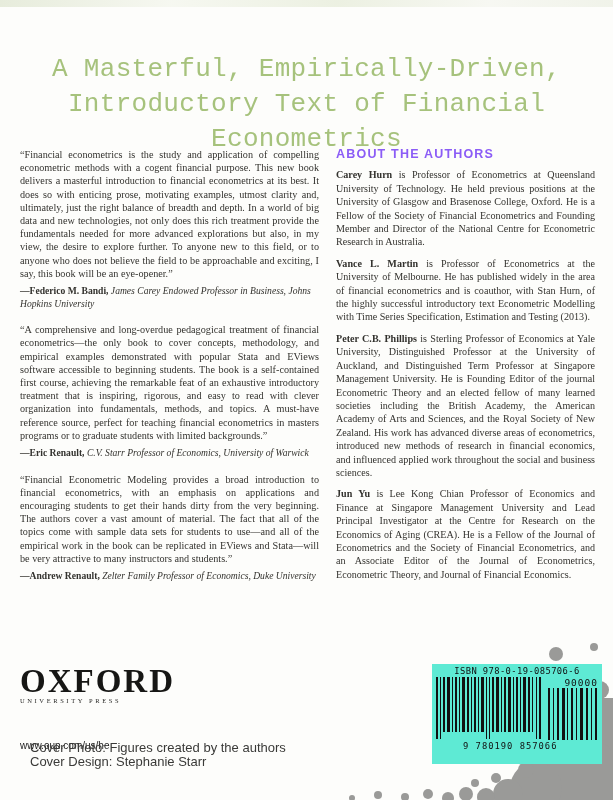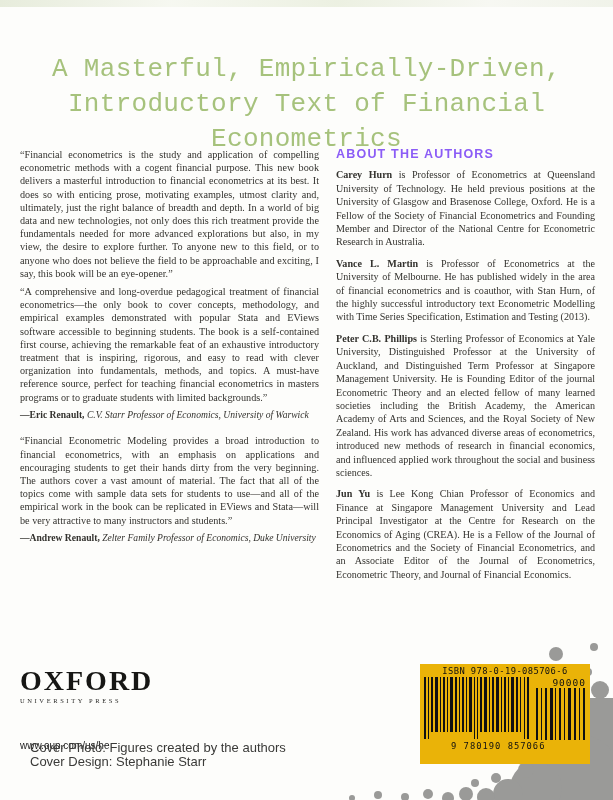--- a/index.html
+++ b/index.html
@@ -36,37 +36,37 @@
   .about-heading{
     font-family:"Liberation Sans",sans-serif;font-weight:bold;
     font-size:12.5px;letter-spacing:1.2px;color:#8b5cf6;
     margin:0 0 7px 0;text-align:left;
   }
   .bio{margin:0 0 8px 0;}
   .bio-name{font-weight:bold;}
   .publisher{position:absolute;left:20px;top:666px;}
   .oxford-main{
     font-family:"Liberation Serif",serif;font-weight:bold;
-    font-size:28px;line-height:30px;letter-spacing:2px;color:#161614;
+    font-size:33px;line-height:30px;letter-spacing:2px;color:#161614;
   }
   .oxford-sub{
     font-family:"Liberation Serif",serif;font-size:6.5px;letter-spacing:2.6px;
     color:#2c2c2a;margin-top:1px;
   }
   .website{
     position:absolute;left:20px;top:740px;
     font-family:"Liberation Sans",sans-serif;font-size:10px;color:#222;
   }
   .credits{
     position:absolute;left:30px;top:741px;
     font-family:"Liberation Sans",sans-serif;font-size:13px;line-height:13.5px;color:#3a3a38;
   }
   .barcode-box{
-    position:absolute;left:420px;top:664px;width:170px;height:100px;
-    background:#eab308;z-index:3;
+    position:absolute;left:432px;top:664px;width:170px;height:100px;
+    background:#5eead4;z-index:3;
     font-family:"DejaVu Sans Mono",monospace;color:#111;
   }
   .isbn-line{font-size:8.8px;letter-spacing:.4px;text-align:center;margin-top:2px;white-space:nowrap;}
   .barcode-row{display:flex;margin-top:1px;}
   .barcode-main{width:106px;margin-left:4px;}
   .barcode-sup{width:56px;margin-left:2px;text-align:right;}
   .price-code{font-size:9.5px;letter-spacing:1px;text-align:right;padding-right:2px;}
   .digits-line{font-size:8.8px;letter-spacing:1px;text-align:center;margin-top:-2px;white-space:nowrap;margin-left:27px;}
   .splatter{position:absolute;left:330px;top:620px;width:283px;height:180px;z-index:2;}
 </style>
@@ -77,20 +77,21 @@
 
   <div class="top-band"></div>
 
   <div class="book-title">
     <div>A Masterful, Empirically-Driven,</div>
     <div>Introductory Text of Financial Econometrics</div>
   </div>
 
   <div class="col-left">
     <p class="quote">“Financial econometrics is the study and application of compelling econometric methods with a cogent financial purpose. This new book delivers a masterful introduction to financial econometrics at its best. It does so with enticing prose, motivating examples, utmost clarity and, ultimately, just the right balance of breadth and depth. In a world of big data and new technologies, not only does this rich treatment provide the fundamentals needed for more advanced explorations but also, in my view, the desire to explore further. To anyone new to this field, or to anyone who does not believe the field to be approachable and exciting, I say, this book will be an eye-opener.”</p>
+    <p class="attribution"><span class="attr-name">—Federico M. Bandi,</span><span class="attr-role"> James Carey Endowed Professor in Business, Johns Hopkins University</span></p>
 
     <p class="quote">“A comprehensive and long-overdue pedagogical treatment of financial econometrics—the only book to cover concepts, methodology, and empirical examples demonstrated with popular Stata and EViews software accessible to beginning students. The book is a self-contained first course, achieving the remarkable feat of an exhaustive introductory treatment that is inspiring, rigorous, and easy to read with clever organization into fundamentals, methods, and topics. A must-have reference source, perfect for teaching financial econometrics in masters programs or to graduate students with limited backgrounds.”</p>
     <p class="attribution"><span class="attr-name">—Eric Renault,</span><span class="attr-role"> C.V. Starr Professor of Economics, University of Warwick</span></p>
 
     <p class="quote">“Financial Econometric Modeling provides a broad introduction to financial econometrics, with an emphasis on applications and encouraging students to get their hands dirty from the very beginning. The authors cover a vast amount of material. The fact that all of the topics come with sample data sets for students to use—and all of the empirical work in the book can be replicated in EViews and Stata—will be very attractive to many instructors and students.”</p>
     <p class="attribution"><span class="attr-name">—Andrew Renault,</span><span class="attr-role"> Zelter Family Professor of Economics, Duke University</span></p>
   </div>
 
   <div class="col-right">
     <div class="about-heading">ABOUT THE AUTHORS</div>

